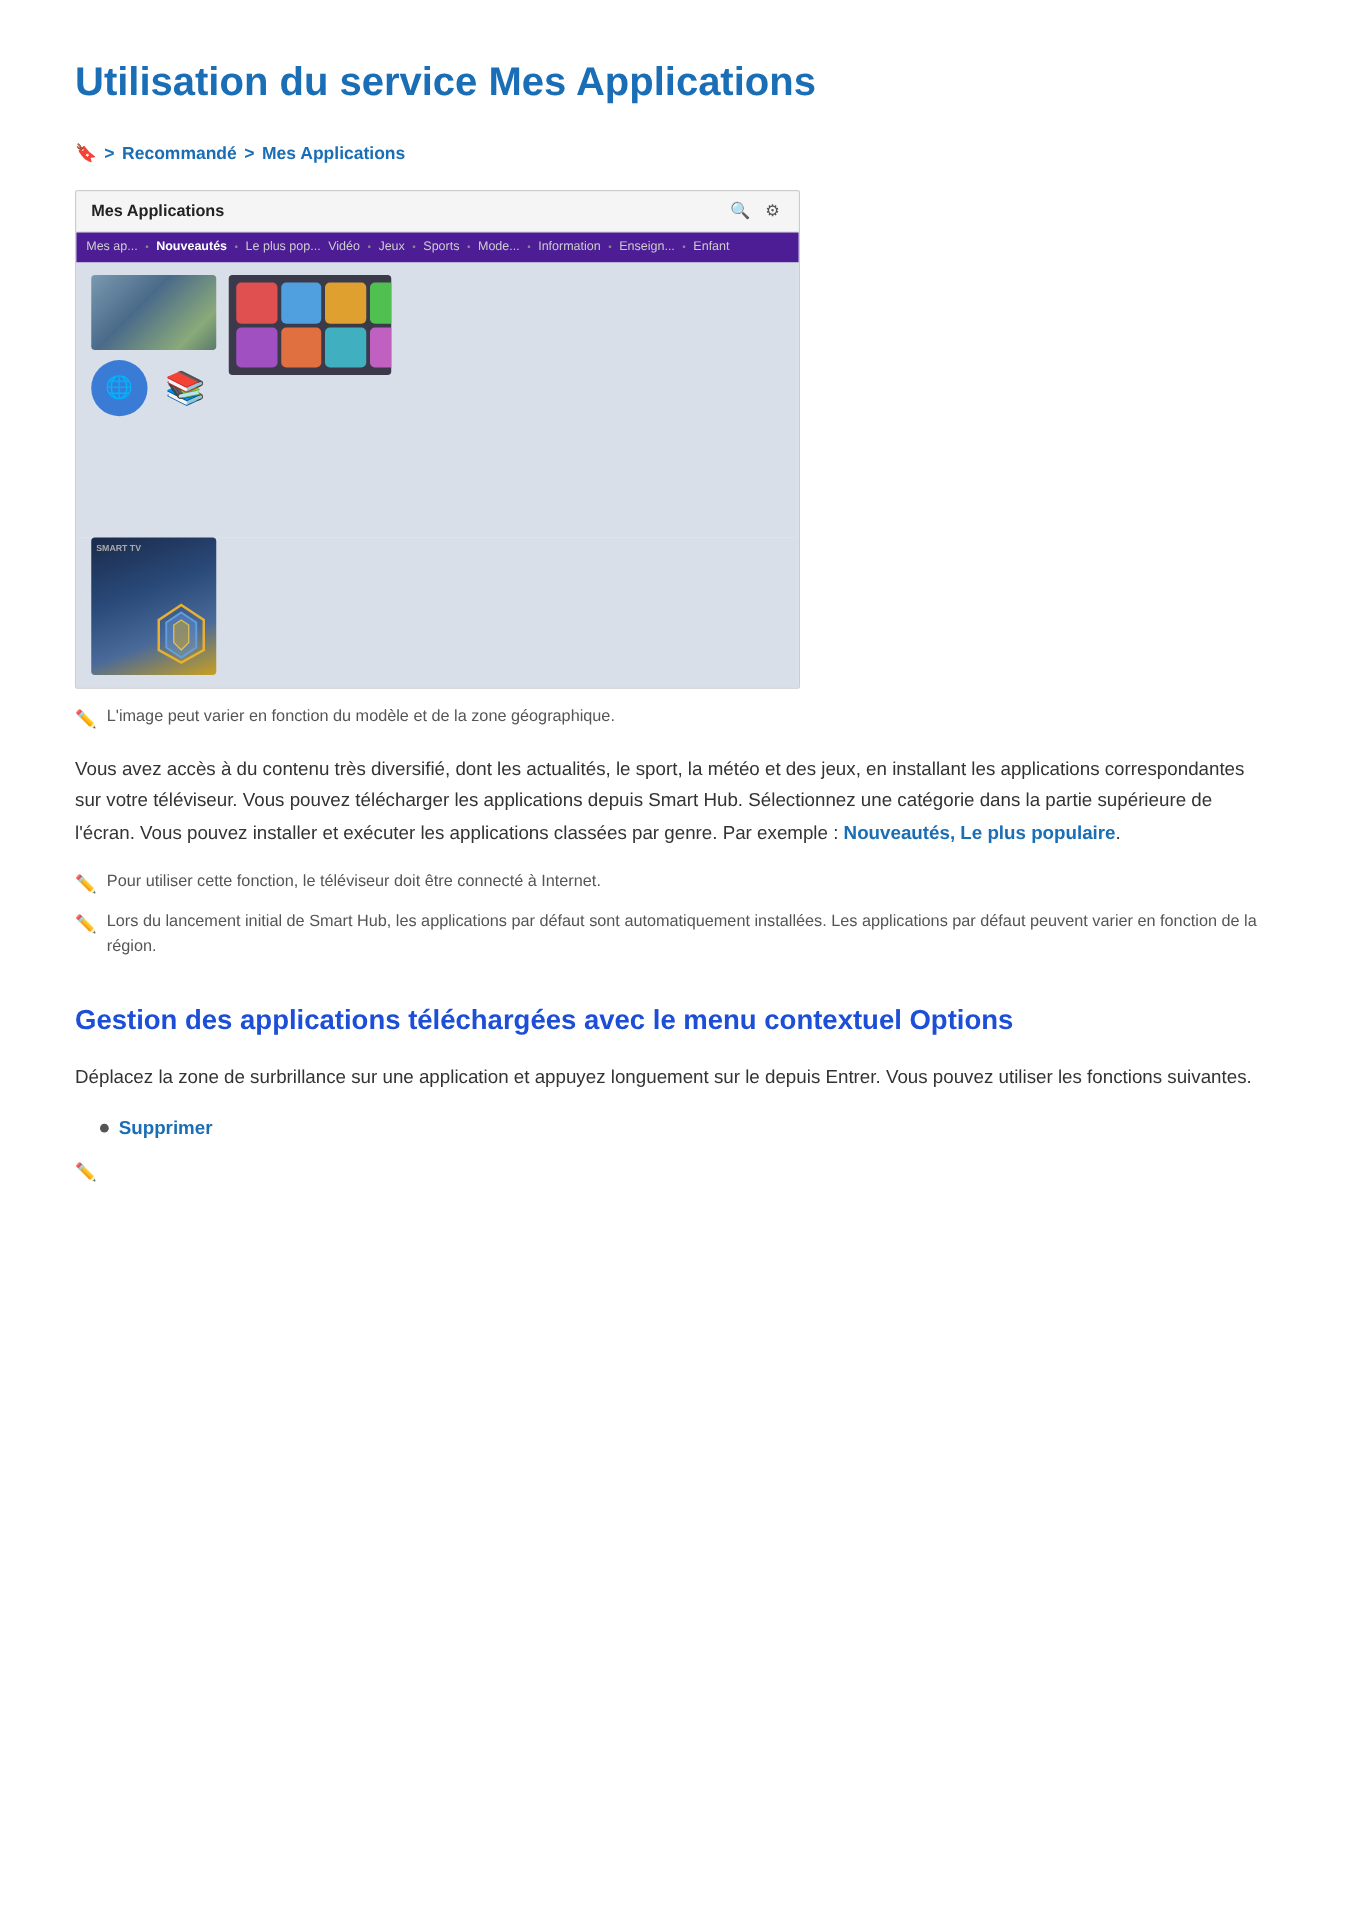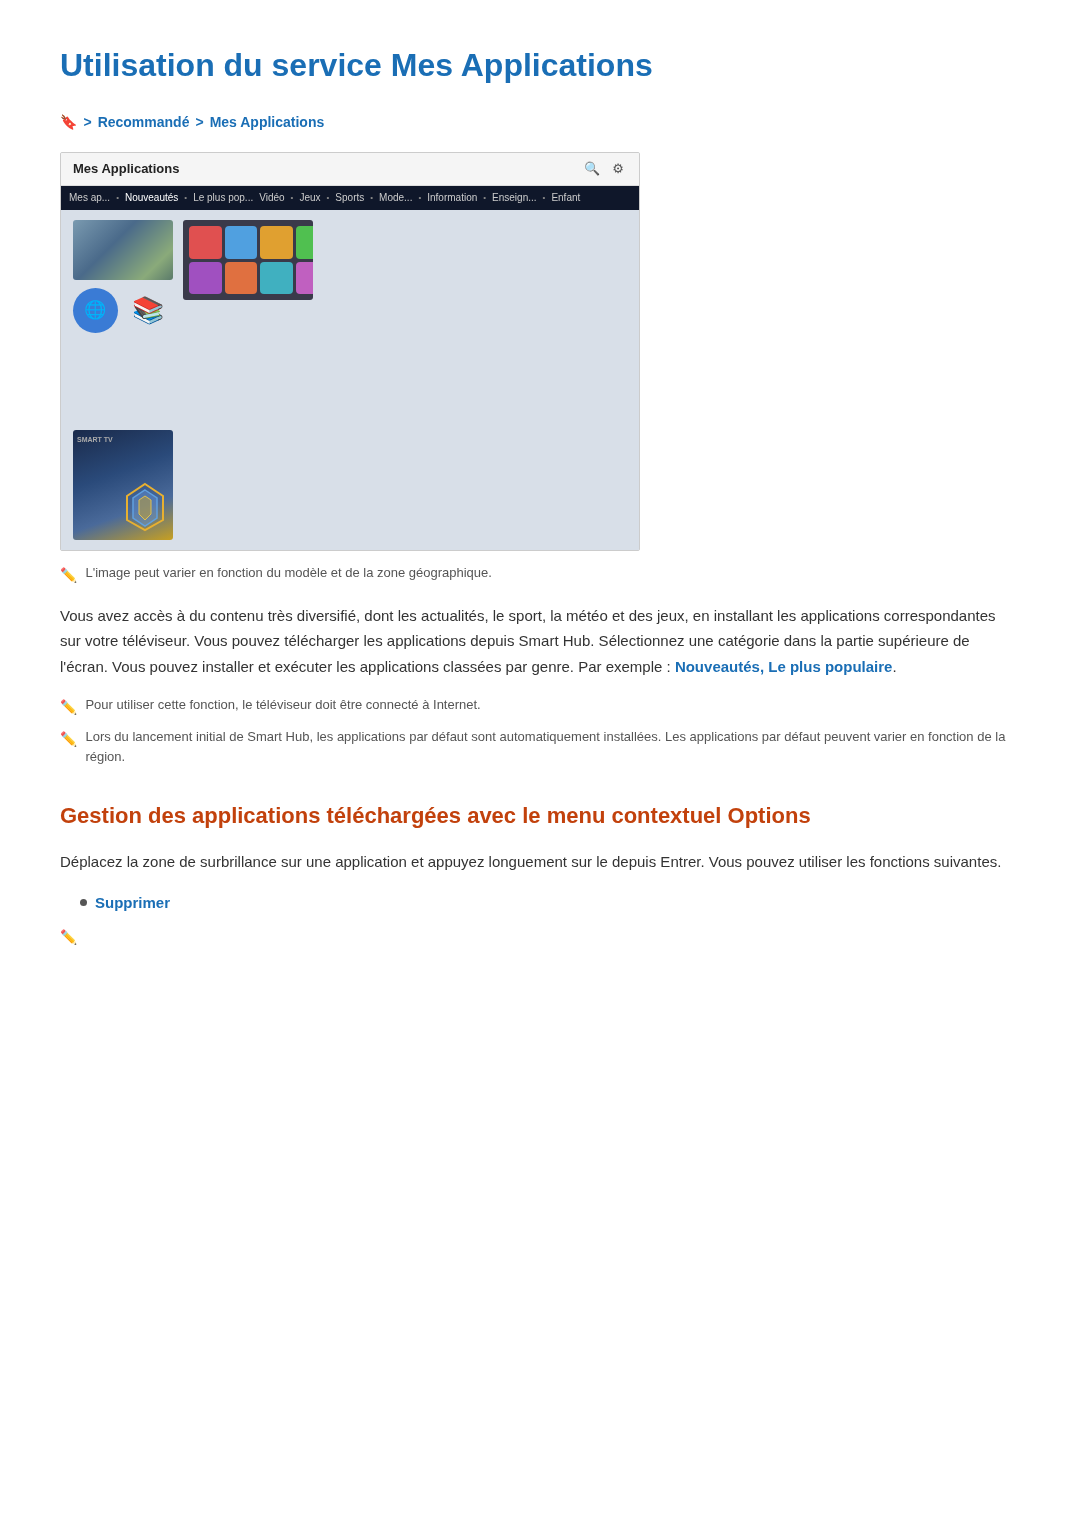--- a/index.html
+++ b/index.html
@@ -73,38 +73,38 @@
       width: 18px;
       height: 18px;
       display: flex;
       align-items: center;
       justify-content: center;
       color: #555;
       font-size: 13px;
     }
 
     .tv-nav {
-      background: #0f172a;
+      background: #4c1d95;
       padding: 4px 8px;
       display: flex;
       align-items: center;
       gap: 6px;
       font-size: 10px;
       color: #ccc;
       flex-wrap: wrap;
     }
 
     .tv-nav-item {
       color: #ccc;
       font-size: 10px;
     }
 
     .tv-nav-item.active {
       color: #fff;
-      font-weight: normal;
+      font-weight: bold;
     }
 
     .tv-nav-dot {
       color: #888;
       font-size: 8px;
     }
 
     .tv-content {
       background: #d8dfe8;
       padding: 10px 12px;
@@ -221,21 +221,21 @@
     }
 
     .text-blue {
       color: #1a6eb5;
       font-weight: bold;
     }
 
     .section-title {
       font-size: 22px;
       font-weight: bold;
-      color: #c2410c;
+      color: #1d4ed8;
       margin: 30px 0 14px 0;
     }
 
     .bullet-list {
       list-style: none;
       margin: 10px 0 10px 20px;
       text-align: right;
     }
 
     .bullet-list li {

